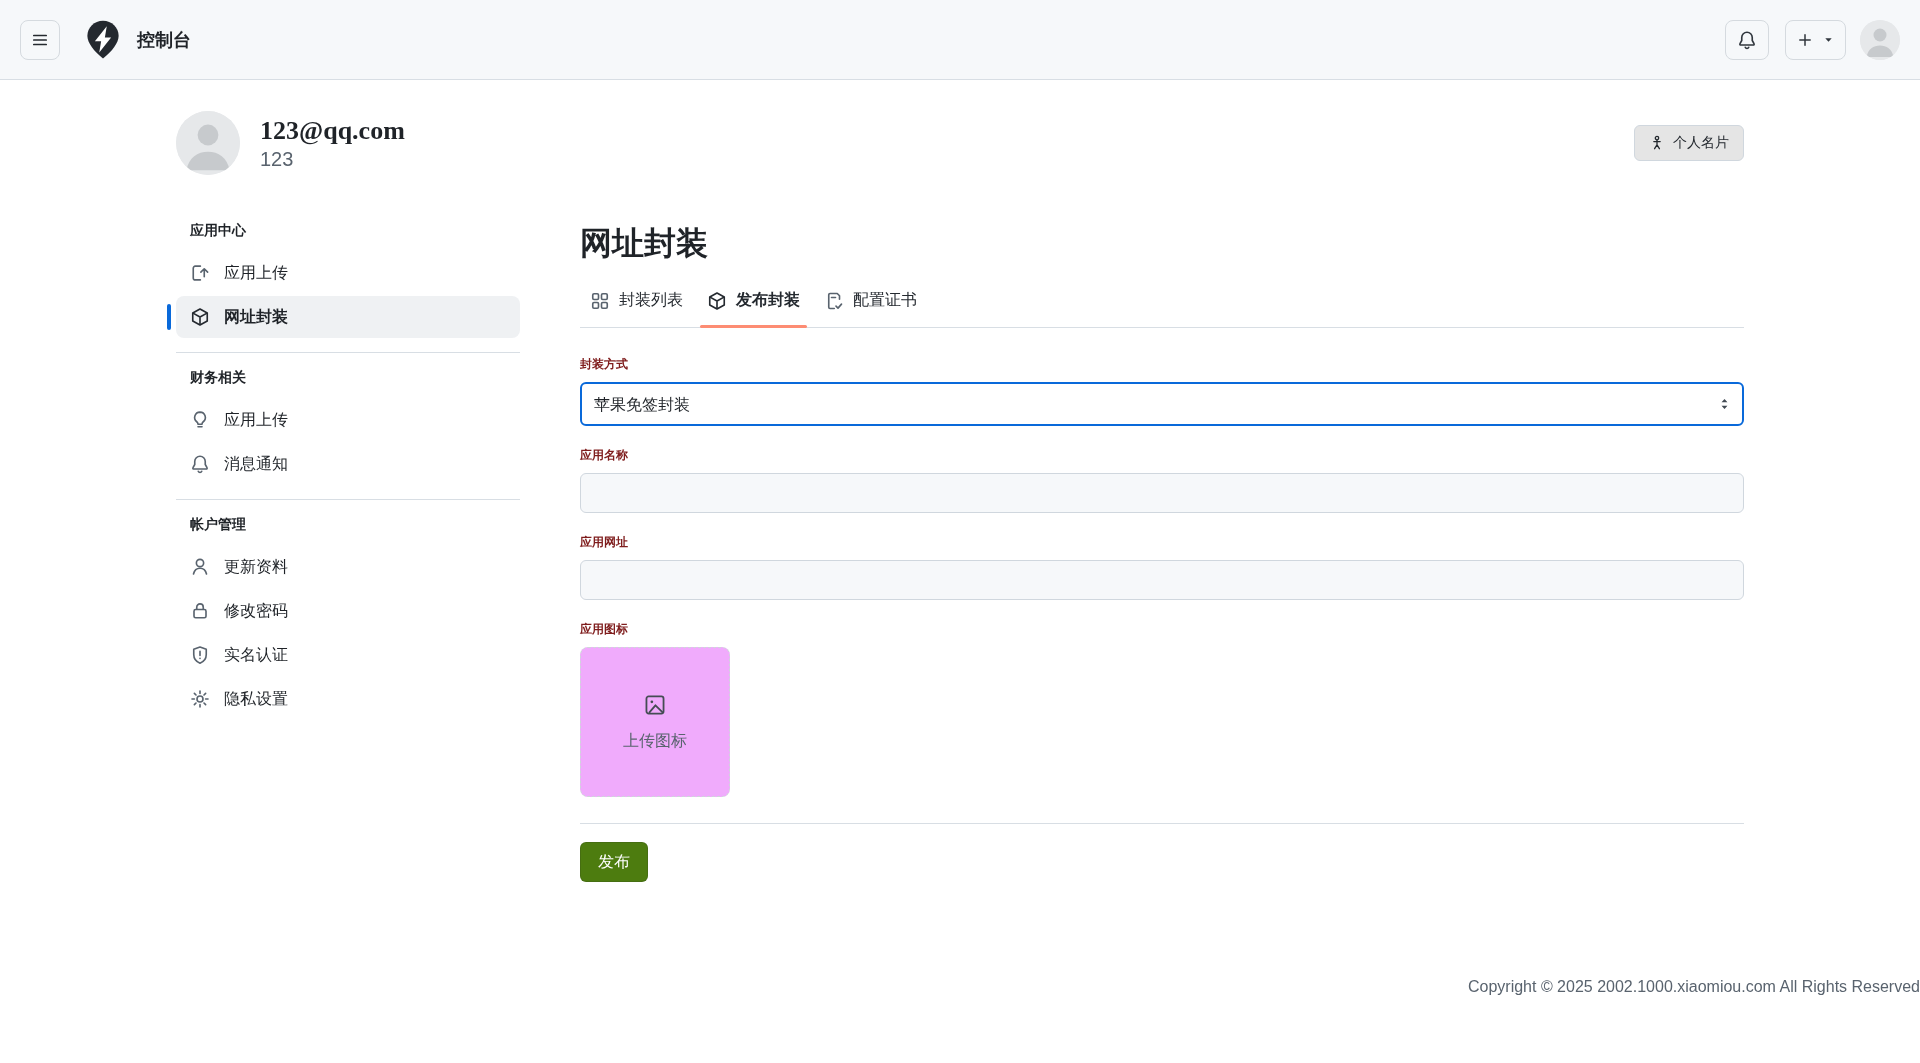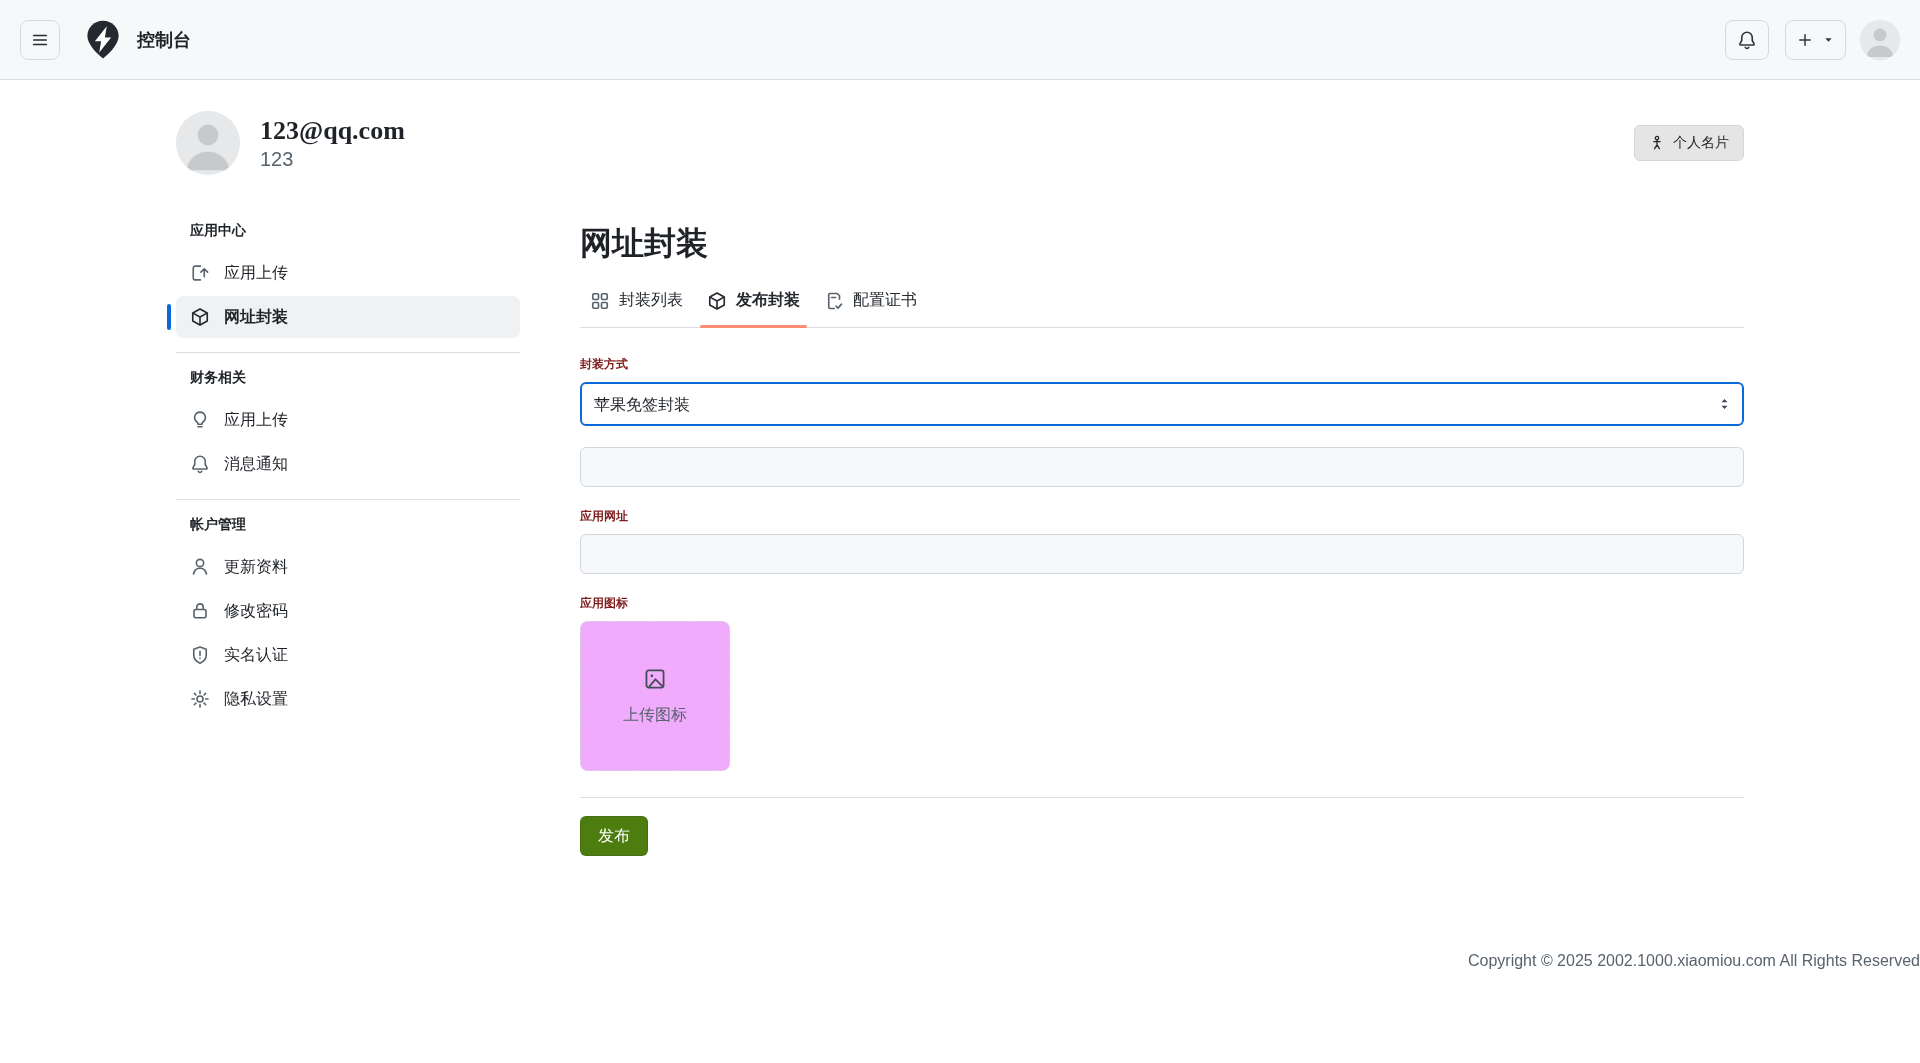--- a/index.html
+++ b/index.html
@@ -336,20 +336,21 @@
             </select>
             <span class="ic select-arrows">
               <svg width="13" height="15" viewBox="0 0 14 16" fill="currentColor">
                   <path d="M7 2.5 10.2 6H3.8ZM7 13.5 3.8 10h6.4Z"></path>
                 </svg>
             </span>
           </div>
         </div>
 
         <div class="field">
+          <div class="field-label">应用名称</div>
           <input class="form-input" type="text" value="" style="">
         </div>
 
         <div class="field">
           <div class="field-label">应用网址</div>
           <input class="form-input" type="text" value="" style="">
         </div>
 
         <div class="field">
           <div class="field-label">应用图标</div>

